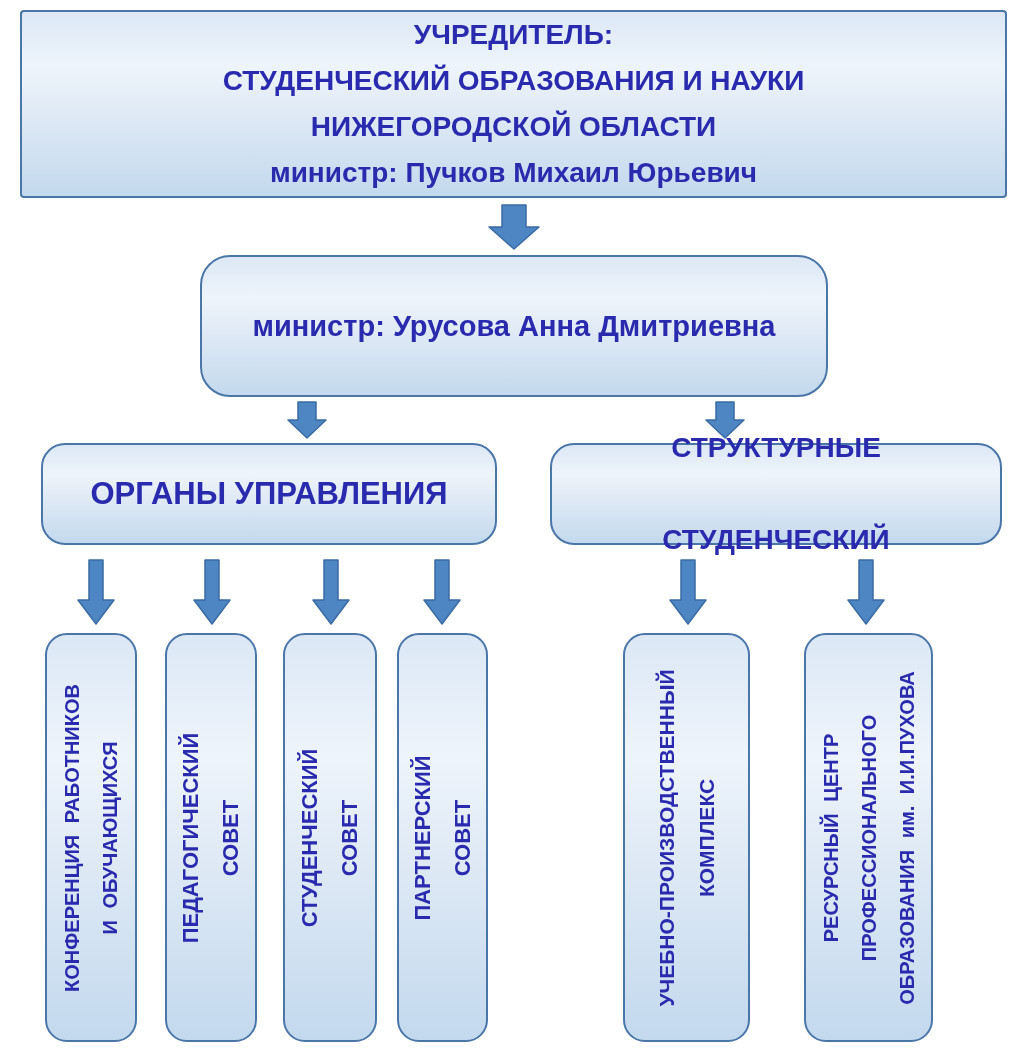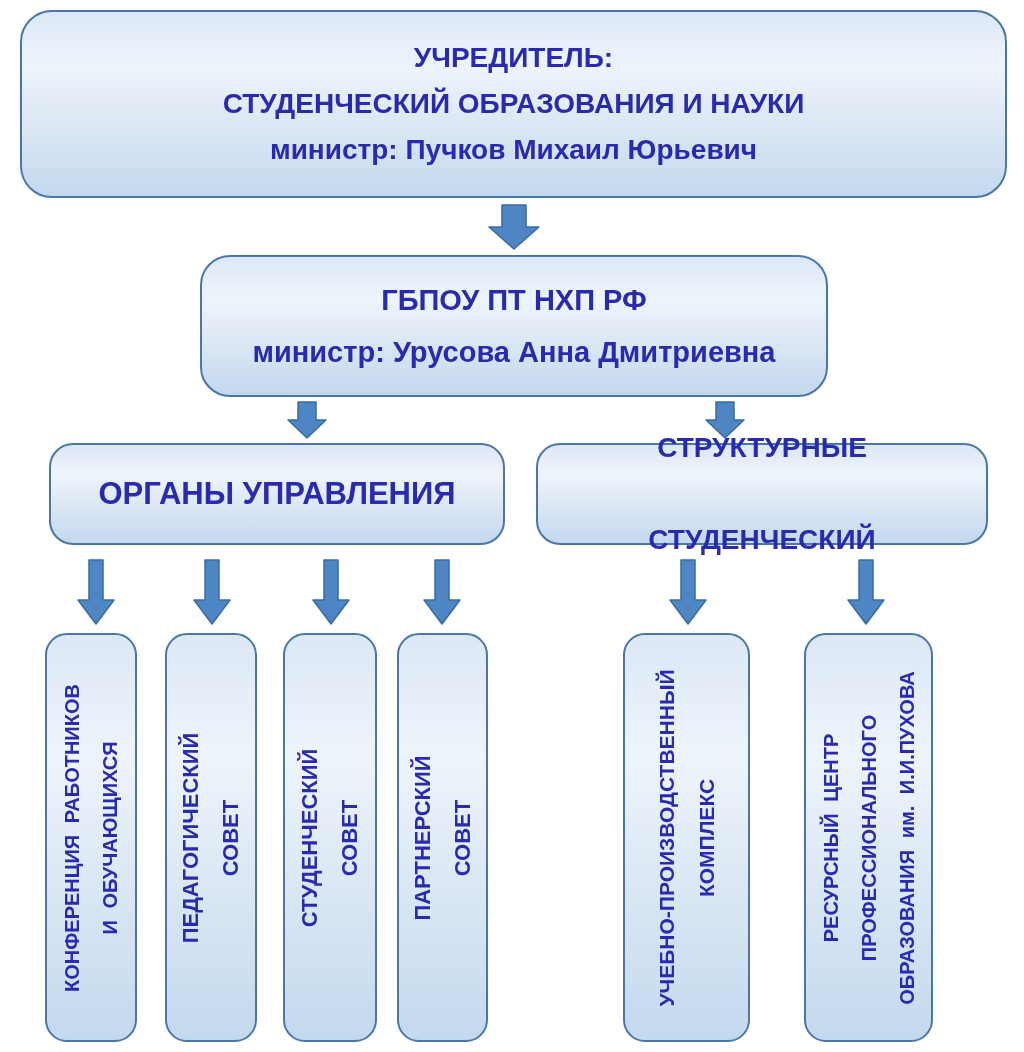--- a/index.html
+++ b/index.html
@@ -18,34 +18,34 @@
     color: #2a2aae;
     font-weight: 700;
     display: flex;
     flex-direction: column;
     align-items: center;
     justify-content: center;
     text-align: center;
   }
   .founder {
     left: 20px; top: 10px; width: 987px; height: 188px;
-    border-radius: 32px;
+    border-radius: 4px;
     font-size: 28px; line-height: 46px;
   }
   .institution {
     left: 200px; top: 255px; width: 628px; height: 142px;
     border-radius: 30px;
     font-size: 29px; line-height: 52px;
   }
   .branch {
     top: 443px; height: 102px;
     border-radius: 24px;
   }
-  .mgmt-branch { left: 49px; width: 456px; font-size: 31px; }
-  .struct-branch { left: 536px; width: 452px; font-size: 28px; line-height: 44px; gap: 48px; }
+  .mgmt-branch { left: 41px; width: 456px; font-size: 31px; }
+  .struct-branch { left: 550px; width: 452px; font-size: 28px; line-height: 44px; gap: 48px; }
   .vbox {
     top: 633px; height: 409px;
     border-radius: 22px;
   }
   .vtext {
     transform: rotate(-90deg);
     word-spacing: 0.3em;
     text-align: center;
   }
   .vline { white-space: nowrap; }
@@ -77,29 +77,29 @@
   .arr-s6 { left: 847px; top: 559px; }
 </style>
 </head>
 <body>
 
 <div class="canvas">
 
   <div class="node founder">
     <div>УЧРЕДИТЕЛЬ:</div>
     <div>СТУДЕНЧЕСКИЙ ОБРАЗОВАНИЯ И НАУКИ</div>
+    <div>НИЖЕГОРОДСКОЙ ОБЛАСТИ</div>
     <div>министр: Пучков Михаил Юрьевич</div>
   </div>
 
   <svg class="arrow arr-top" width="52" height="46" viewBox="0 0 52 46">
     <polygon points="14,1 38,1 38,23 51,23 26,45 1,23 14,23"></polygon>
   </svg>
 
   <div class="node institution">
-    <div>ГБПОУ ПТ НХП РФ</div>
     <div>министр: Урусова Анна Дмитриевна</div>
   </div>
 
   <svg class="arrow arr-mid1" width="40" height="38" viewBox="0 0 40 38">
     <polygon points="11,1 29,1 29,19 39,19 20,37 1,19 11,19"></polygon>
   </svg>
   <svg class="arrow arr-mid2" width="40" height="38" viewBox="0 0 40 38">
     <polygon points="11,1 29,1 29,19 39,19 20,37 1,19 11,19"></polygon>
   </svg>
 

